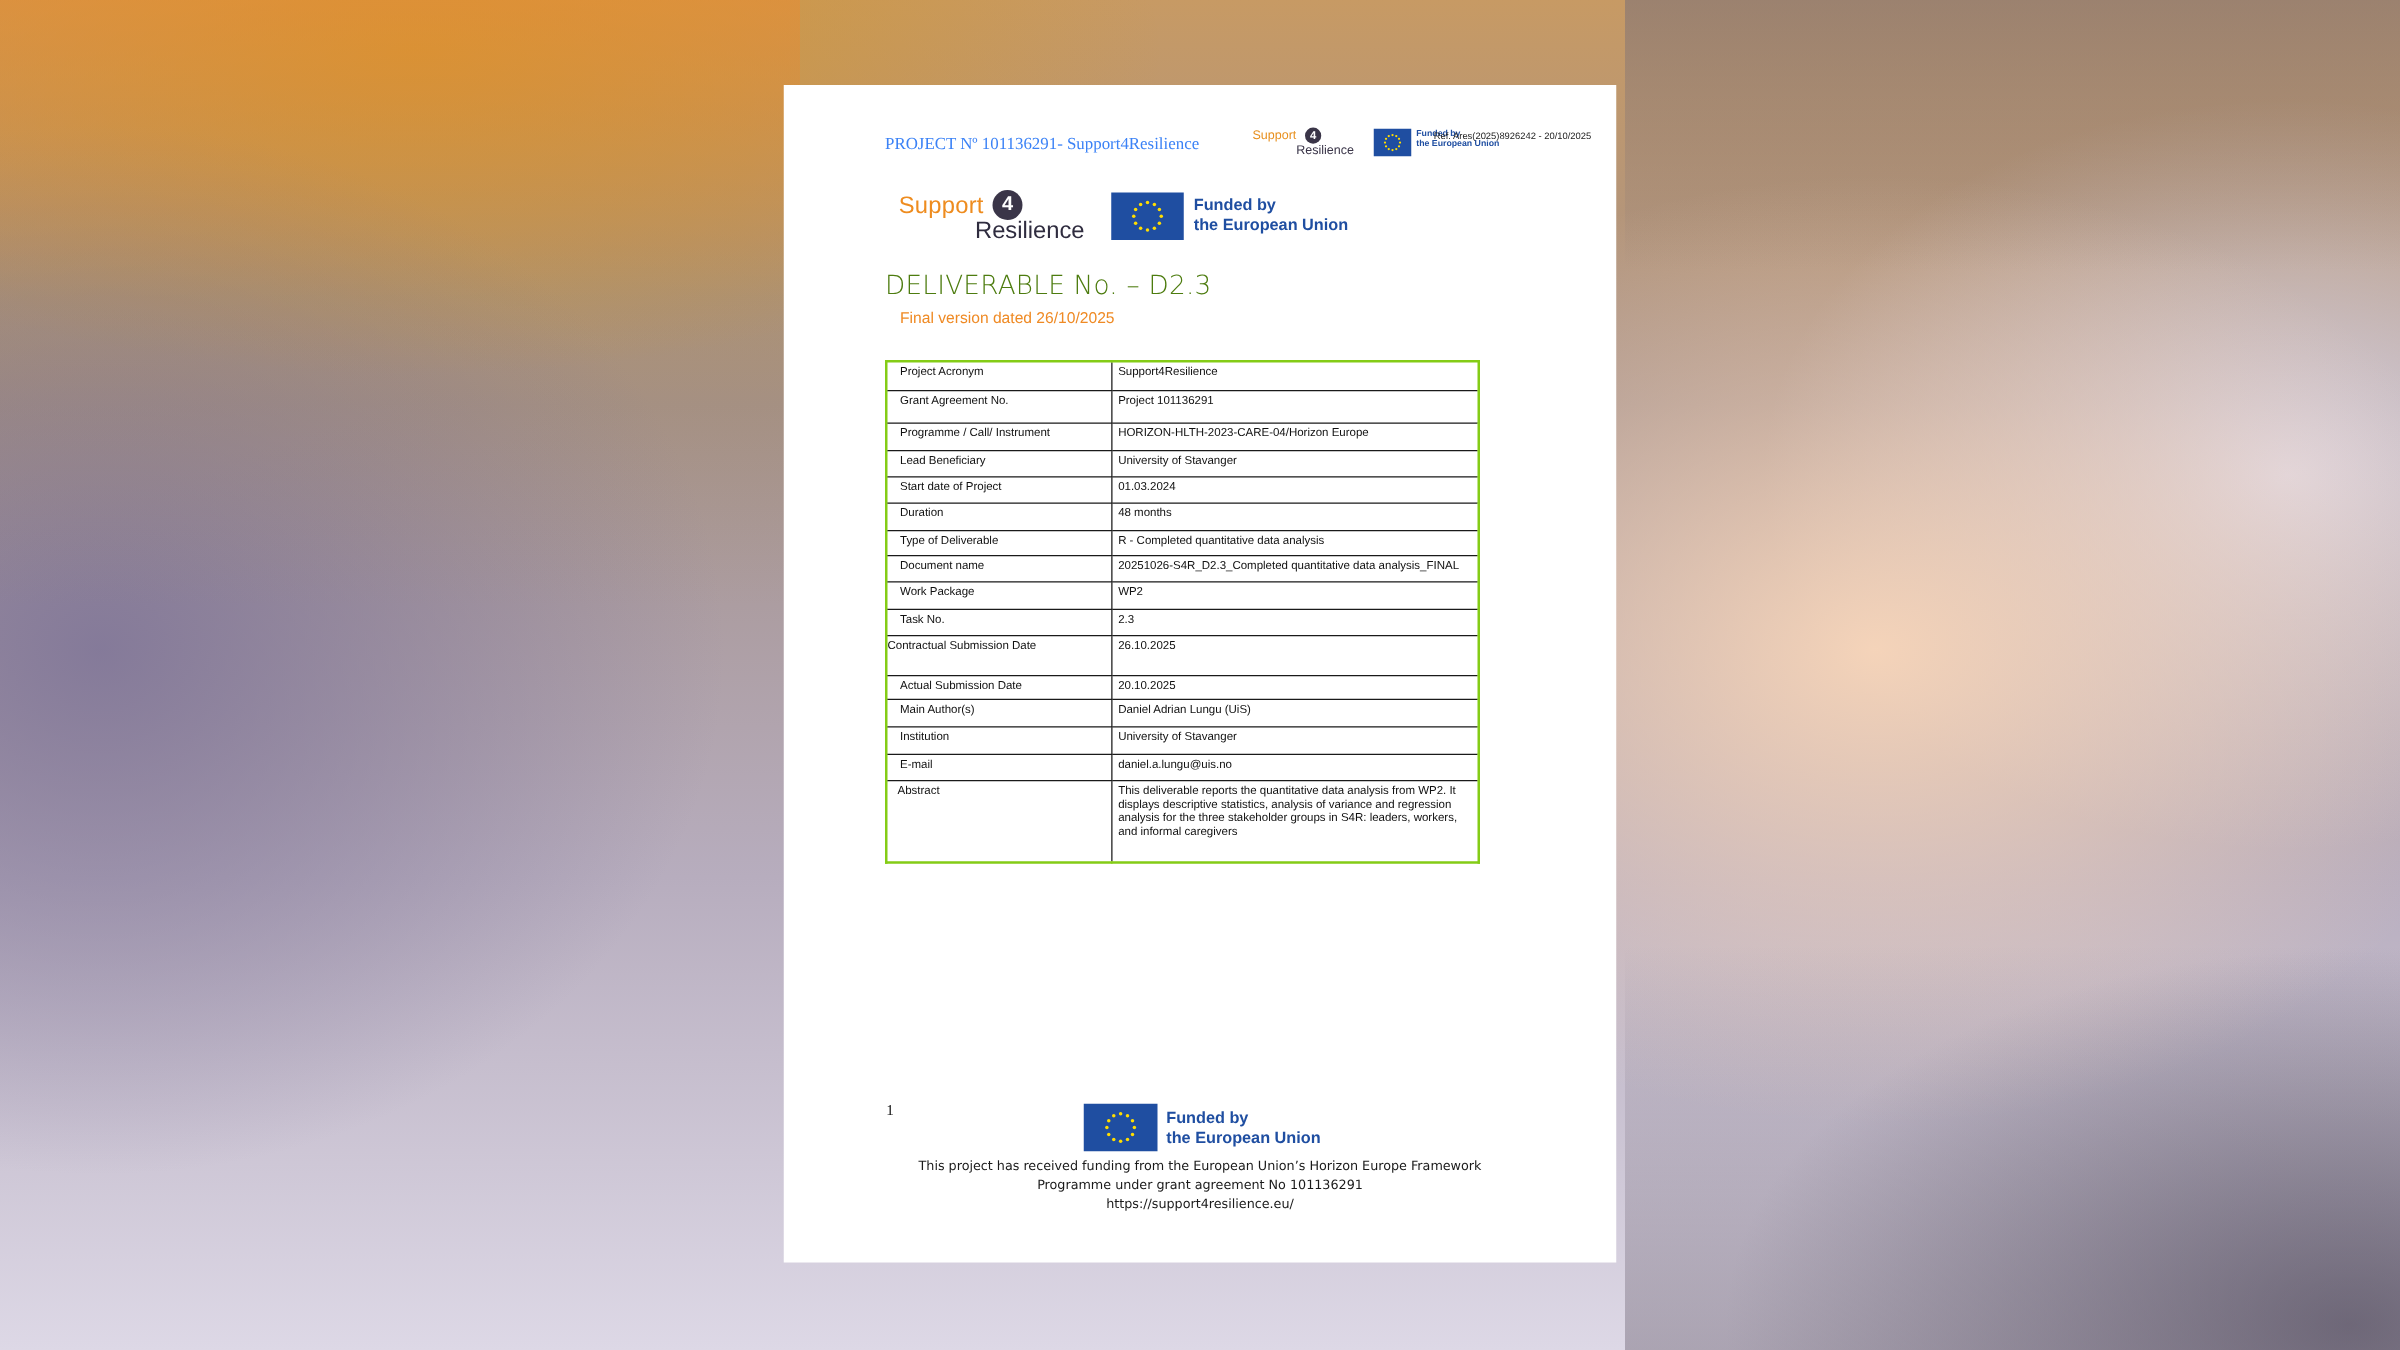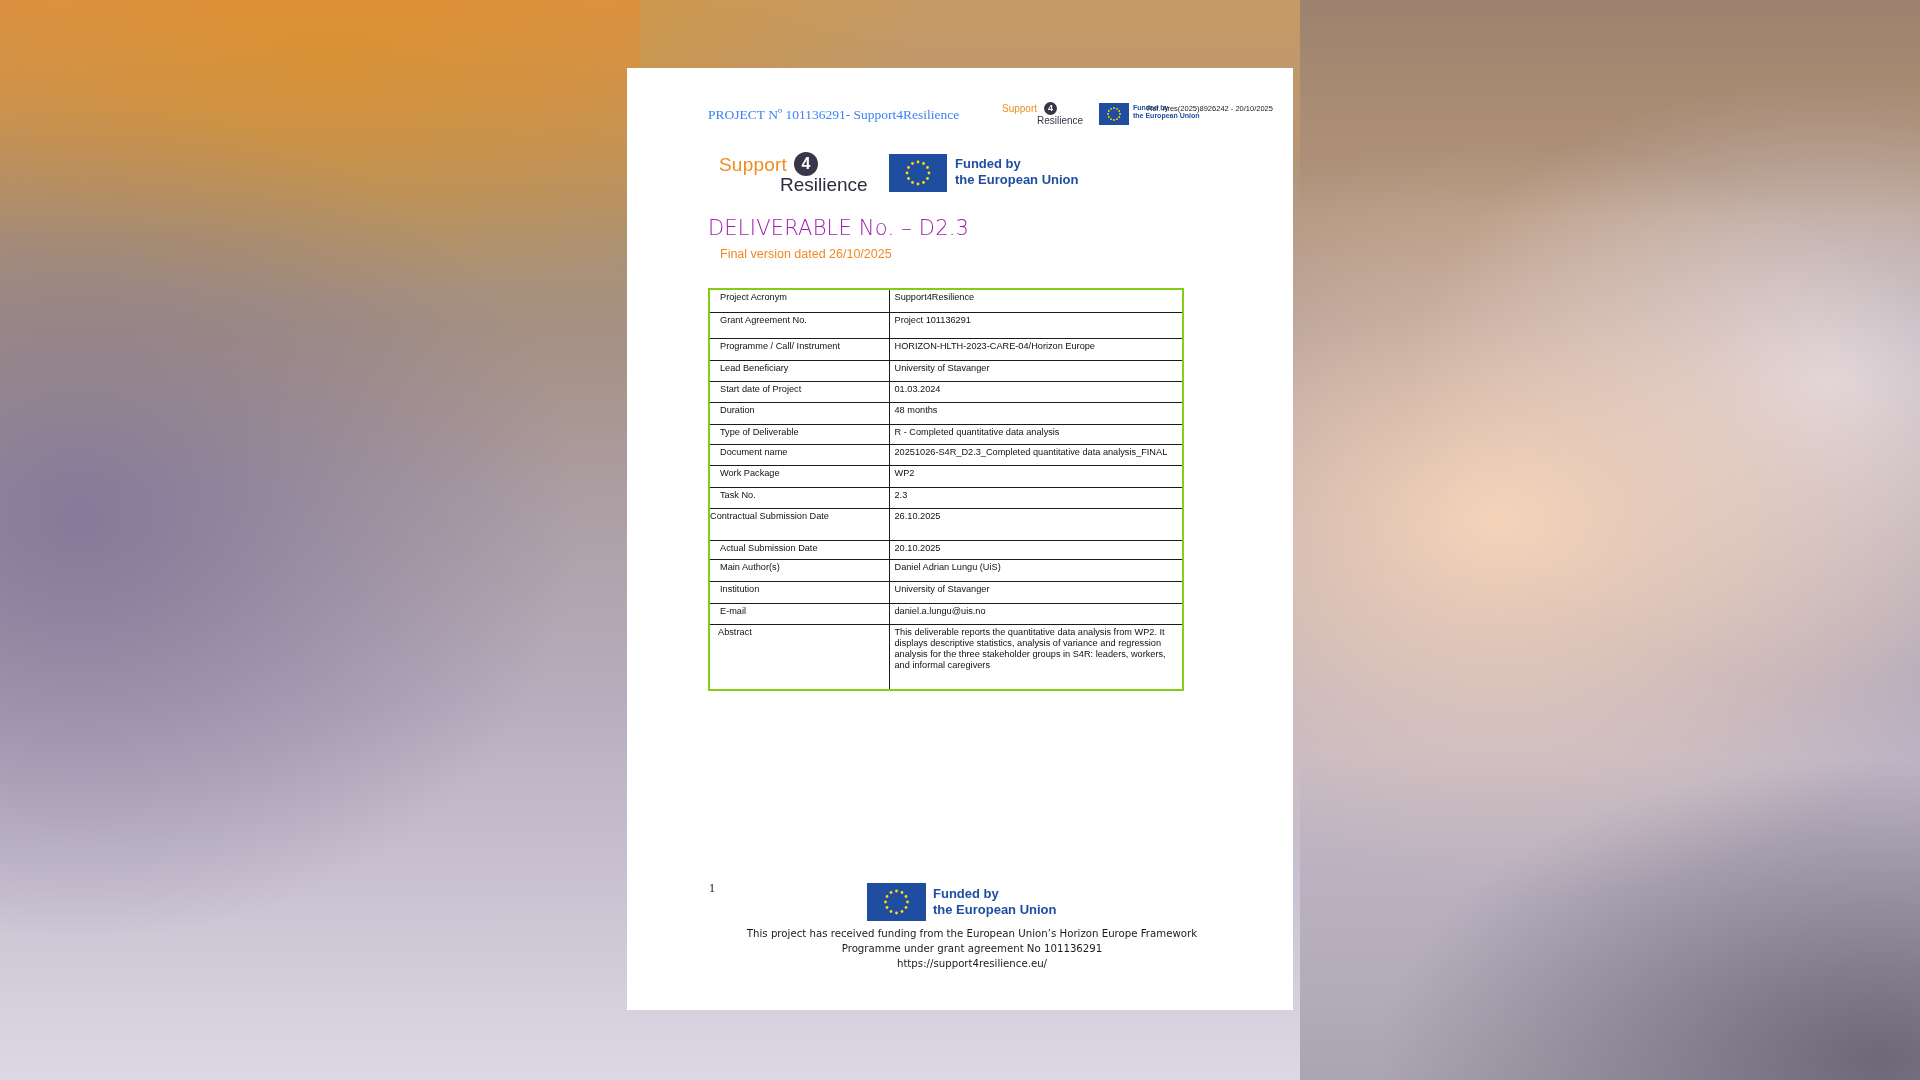--- a/index.html
+++ b/index.html
@@ -59,21 +59,21 @@
     }
     .s4r-main .res { position: absolute; left: 61px; top: 22px; font-size: 19px; color: #2f2c3f; }
     .eu-main { position: absolute; left: 262px; top: 86px; width: 220px; height: 40px; }
     .eu-flag-main { position: absolute; left: 0; top: 0; width: 58px; height: 38px; background: #1f4ea1; }
     .eu-main .funded {
       position: absolute; left: 66px; top: 2px; font-size: 13px; color: #1f4ea1; font-weight: bold; line-height: 16px;
     }
 
     .title {
       position: absolute; left: 81px; top: 148px;
-      font-family: "DejaVu Sans", sans-serif; font-size: 21px; color: #a21caf; font-weight: 300;
+      font-family: "DejaVu Sans", sans-serif; font-size: 21px; color: #4d7c0f; font-weight: 300;
       letter-spacing: 0.2px; white-space: nowrap;
     }
     .subtitle {
       position: absolute; left: 81px; top: 179px; font-size: 12.5px; color: #ef8a24; white-space: nowrap; margin-left: 12px;
     }
 
     table.info {
       position: absolute; left: 81px; top: 220px; width: 474px;
       border-collapse: collapse; table-layout: fixed;
       border: 2px solid #84cc16;
@@ -89,21 +89,21 @@
     .footer-num {
       position: absolute; left: 82px; top: 813px; font-family: "Liberation Serif", serif; font-size: 12px; color: #111;
     }
     .eu-foot { position: absolute; left: 240px; top: 815px; width: 220px; height: 40px; }
     .eu-flag-foot { position: absolute; left: 0; top: 0; width: 59px; height: 38px; background: #1f4ea1; }
     .eu-foot .funded {
       position: absolute; left: 66px; top: 3px; font-size: 13px; color: #1f4ea1; font-weight: bold; line-height: 16px;
     }
     .footer-text {
       position: absolute; left: 0; width: 666px; top: 858px; text-align: center;
-      font-family: "DejaVu Sans", sans-serif; font-size: 10.2px; color: #1a1a1a; line-height: 15px; padding-left: 12px;
+      font-family: "DejaVu Sans", sans-serif; font-size: 10.2px; color: #1a1a1a; line-height: 15px;
     }
     svg.stars { position: absolute; left: 0; top: 0; }
   </style>
 </head>
 <body>
 
 <div class="bg-left-glow"></div>
 <div class="bg-right-shade"></div>
 
 <div class="page">

